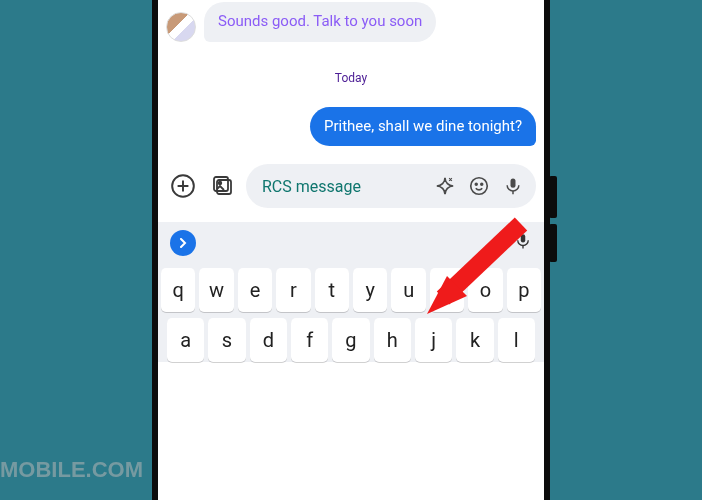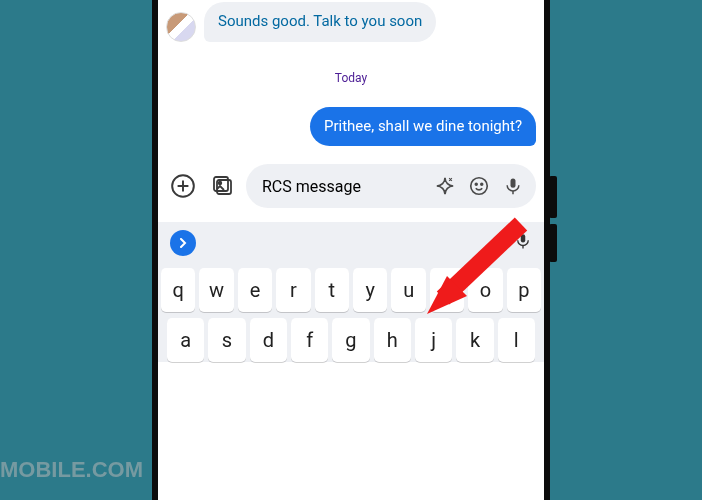--- a/index.html
+++ b/index.html
@@ -71,21 +71,21 @@
     line-height: 1.3;
     max-width: 300px;
   }
   .bubble.outgoing {
     background: #1a73e8;
     color: #fff;
     border-bottom-right-radius: 6px;
   }
   .bubble.incoming {
     background: #eef0f4;
-    color: #0369a1;
+    color: #8b5cf6;
     border-bottom-left-radius: 6px;
   }
   .timestamp-divider {
     text-align: center;
     font-size: 12px;
     color: #4c1d95;
     margin: 29px 0 16px 0;
   }
   .composer {
     display: flex;
@@ -106,21 +106,21 @@
     background: #eef0f4;
     border-radius: 22px;
     height: 44px;
     display: flex;
     align-items: center;
     padding: 0 8px 0 16px;
     gap: 4px;
   }
   .input-placeholder {
     flex: 1;
-    color: #000000;
+    color: #0f766e;
     font-size: 16px;
   }
   .pill-icon {
     width: 30px;
     height: 30px;
     display: flex;
     align-items: center;
     justify-content: center;
     color: #4a4a4a;
   }

